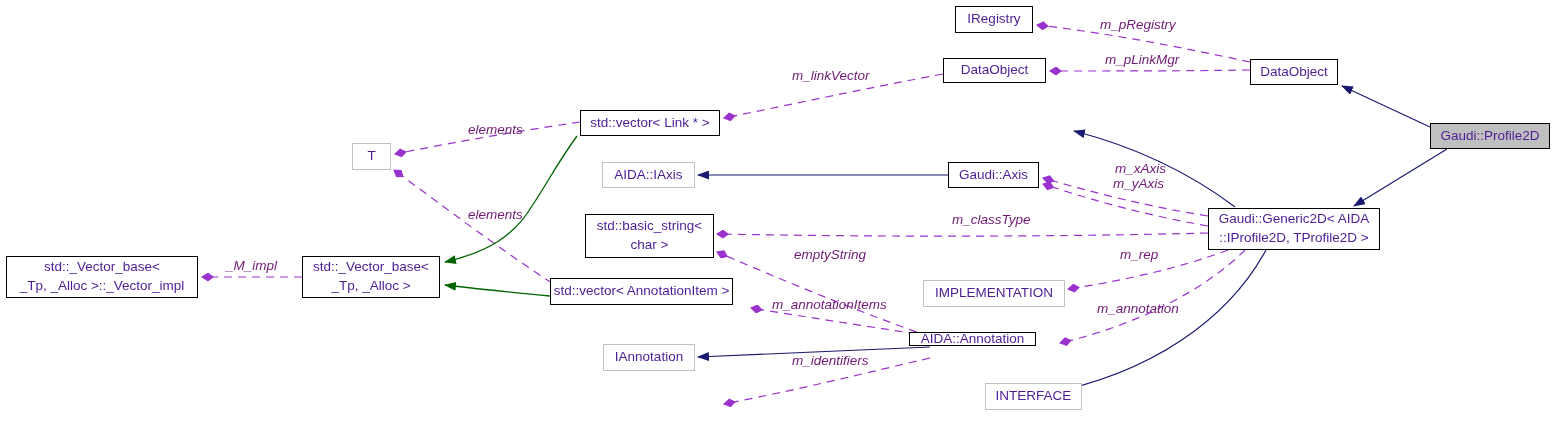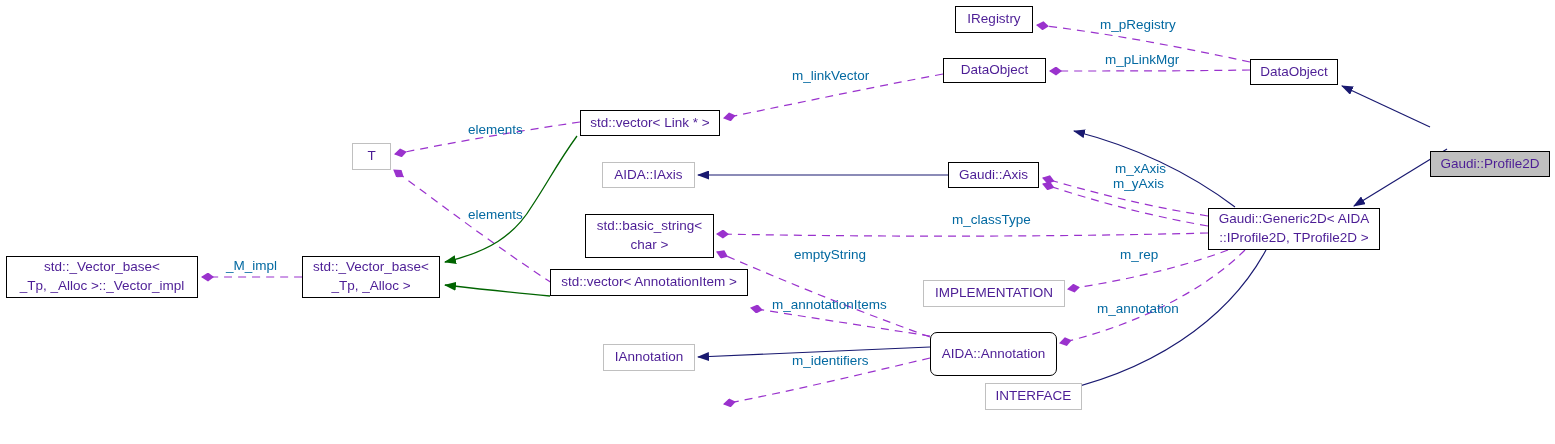--- a/index.html
+++ b/index.html
@@ -13,23 +13,23 @@
   .edge-inh { stroke:#191970; fill:none; stroke-width:1.2; }
   .edge-tpl { stroke:#006400; fill:none; stroke-width:1.3; }
   .node {
     position:absolute; box-sizing:border-box;
     border:1px solid #000000; background:#ffffff; color:#4c1d95;
     display:flex; align-items:center; justify-content:center;
     text-align:center; font-size:13.5px; line-height:1.4;
     white-space:pre-line; cursor:default;
   }
   .node.muted { border-color:#c0c0c0; }
-  .node.hl { background:#bfbfbf;margin-top:28px; }
+  .node.hl { background:#bfbfbf; }
   .elabel {
-    position:absolute; font-size:13.5px; color:#0369a1; white-space:nowrap;
+    position:absolute; font-size:13.5px; color:#701a75; white-space:nowrap;font-style:italic;
   }
 </style>
 </head>
 <body>
 
 <div class="canvas">
 
   <svg class="edges" viewBox="0 0 1555 444" xmlns="http://www.w3.org/2000/svg">
     <defs>
       <marker id="arr-dep" markerUnits="userSpaceOnUse" markerWidth="13" markerHeight="9" viewBox="0 0 13 9" refX="12" refY="4.5" orient="auto">
@@ -78,23 +78,23 @@
   <div class="node muted" style="left:602px; top:162px; width:93px; height:26px;">AIDA::IAxis</div>
   <div class="node" style="left:948px; top:162px; width:91px; height:26px;">Gaudi::Axis</div>
   <div class="node" style="left:585px; top:214px; width:129px; height:44px;">std::basic_string&lt;
 char &gt;</div>
   <div class="node" style="left:1208px; top:208px; width:172px; height:42px;">Gaudi::Generic2D&lt; AIDA
 ::IProfile2D, TProfile2D &gt;</div>
   <div class="node" style="left:6px; top:256px; width:192px; height:42px;">std::_Vector_base&lt;
 _Tp, _Alloc &gt;::_Vector_impl</div>
   <div class="node" style="left:302px; top:256px; width:138px; height:42px;">std::_Vector_base&lt;
 _Tp, _Alloc &gt;</div>
-  <div class="node" style="left:550px; top:269px; width:198px; height:27px;">std::vector&lt; AnnotationItem &gt;</div>
+  <div class="node" style="left:550px; top:278px; width:183px; height:27px;">std::vector&lt; AnnotationItem &gt;</div>
   <div class="node muted" style="left:923px; top:280px; width:142px; height:27px;">IMPLEMENTATION</div>
-  <div class="node" style="left:930px; top:332px; width:127px; height:44px;border-radius:7px;">AIDA::Annotation</div>
+  <div class="node" style="left:909px; top:332px; width:127px; height:14px;">AIDA::Annotation</div>
   <div class="node muted" style="left:603px; top:344px; width:92px; height:27px;">IAnnotation</div>
   <div class="node muted" style="left:945px; top:383px; width:97px; height:27px;margin-left:40px;">INTERFACE</div>
 
   <span class="elabel" style="left:1100px; top:17px;">m_pRegistry</span>
   <span class="elabel" style="left:1105px; top:52px;">m_pLinkMgr</span>
   <span class="elabel" style="left:792px; top:68px;">m_linkVector</span>
   <span class="elabel" style="left:468px; top:122px;">elements</span>
   <span class="elabel" style="left:468px; top:207px;">elements</span>
   <span class="elabel" style="left:1115px; top:161px;">m_xAxis</span>
   <span class="elabel" style="left:1113px; top:176px;">m_yAxis</span>

